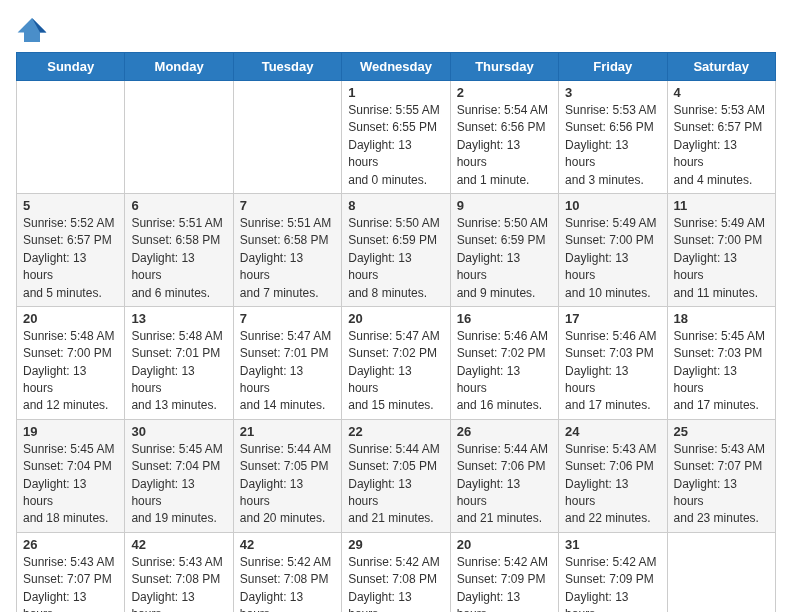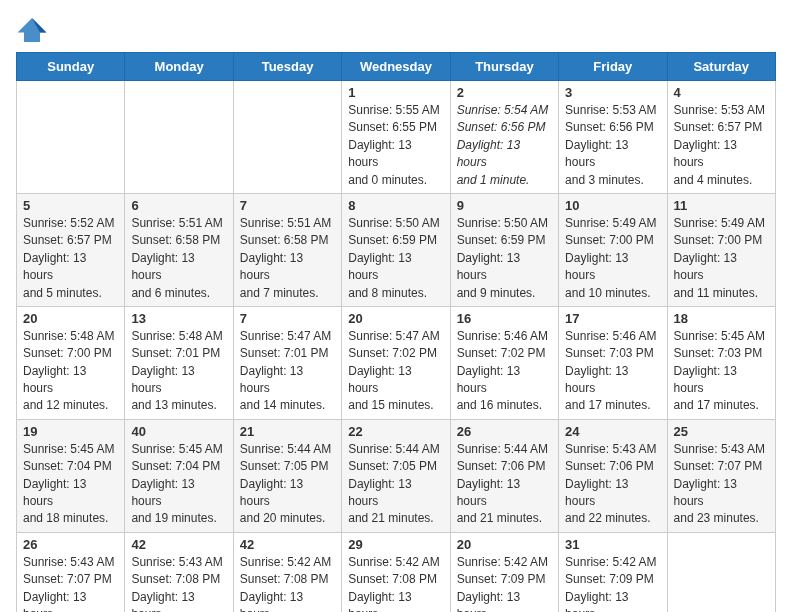--- a/index.html
+++ b/index.html
@@ -118,21 +118,21 @@
         <td class="empty-cell"></td>
         <td>
           <span class="day-number">1</span>
           <div class="day-info" style="white-space: pre-line;">Sunrise: 5:55 AM
 Sunset: 6:55 PM
 Daylight: 13 hours
 and 0 minutes.</div>
         </td>
         <td>
           <span class="day-number">2</span>
-          <div class="day-info" style="white-space: pre-line; font-style: italic;">Sunrise: 5:54 AM
+          <div class="day-info" style="white-space: pre-line;">Sunrise: 5:54 AM
 Sunset: 6:56 PM
 Daylight: 13 hours
 and 1 minute.</div>
         </td>
         <td>
           <span class="day-number">3</span>
           <div class="day-info" style="white-space: pre-line;">Sunrise: 5:53 AM
 Sunset: 6:56 PM
 Daylight: 13 hours
 and 3 minutes.</div>
@@ -249,21 +249,21 @@
       </tr>
       <tr>
         <td>
           <span class="day-number">19</span>
           <div class="day-info" style="white-space: pre-line;">Sunrise: 5:45 AM
 Sunset: 7:04 PM
 Daylight: 13 hours
 and 18 minutes.</div>
         </td>
         <td>
-          <span class="day-number">40</span>
+          <span class="day-number">30</span>
           <div class="day-info" style="white-space: pre-line;">Sunrise: 5:45 AM
 Sunset: 7:04 PM
 Daylight: 13 hours
 and 19 minutes.</div>
         </td>
         <td>
           <span class="day-number">21</span>
           <div class="day-info" style="white-space: pre-line;">Sunrise: 5:44 AM
 Sunset: 7:05 PM
 Daylight: 13 hours

